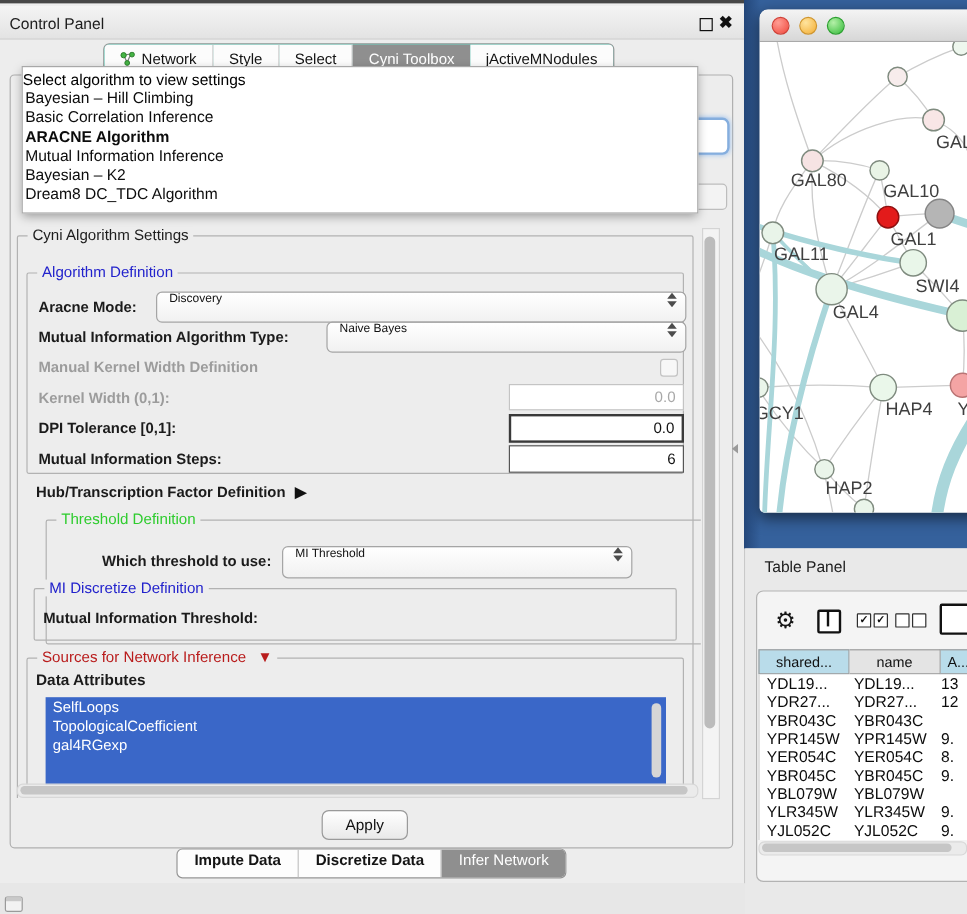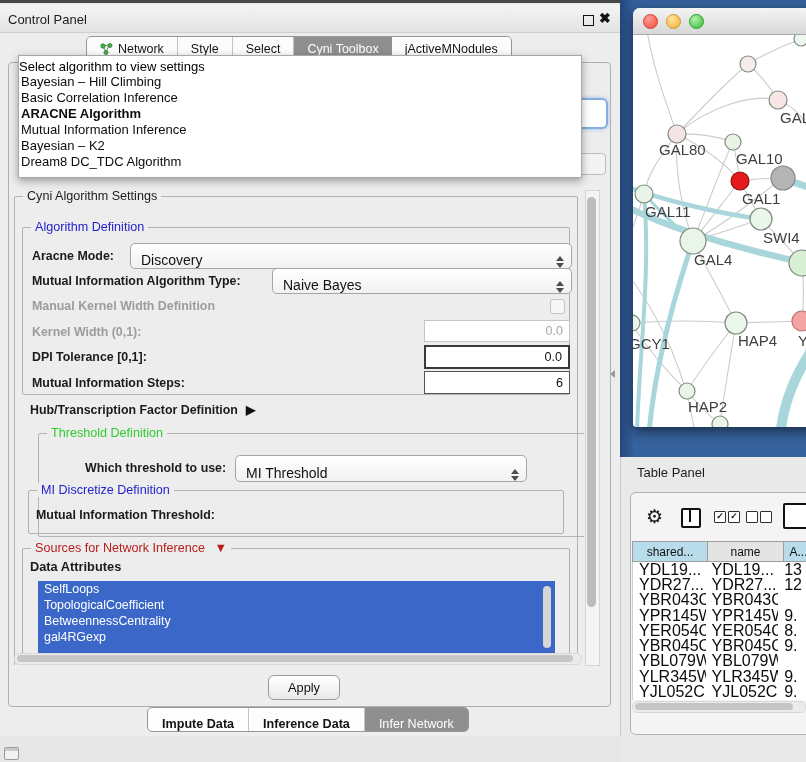--- a/index.html
+++ b/index.html
@@ -41,21 +41,21 @@
   .vthumb{left:1px;top:6px;width:9px;height:410px;background:#bcbcbc;border-radius:5px}
   
   .group{position:absolute;border:1px solid #b2b2b2;border-radius:2px}
   .gtitle{position:absolute;top:-8px;left:8px;background:#ededed;padding:0 4px;font-size:12.6px;white-space:nowrap}
   .gtitle.blue{color:#2222cc}
   .gtitle.green{color:#2ecc2e}
   .lbl{position:absolute;font-size:12.4px;font-weight:bold;color:#1b1b1b;white-space:nowrap}
   .lbl.dis{color:#9c9c9c}
   
   .combo{position:absolute;background:linear-gradient(#ffffff,#f1f1f1);border:1px solid #a5a5a5;
-    border-radius:5px;display:flex;align-items:flex-end;font-size:14px;color:#111}
+    border-radius:5px;display:flex;align-items:flex-start;font-size:10px;color:#111}
   .combo .txt{padding-left:10px;flex:1;white-space:nowrap}
   .stepper{width:18px;display:flex;flex-direction:column;align-items:center;gap:2px;margin-right:2px}
   .tri-up{width:0;height:0;border-left:4px solid transparent;border-right:4px solid transparent;border-bottom:5px solid #4c4c4c}
   .tri-dn{width:0;height:0;border-left:4px solid transparent;border-right:4px solid transparent;border-top:5px solid #4c4c4c}
   
   .field{position:absolute;background:#fff;font-size:12.6px;color:#111;display:flex;align-items:center;justify-content:flex-end;padding-right:6px;box-sizing:border-box}
   .field.dim{border:1px solid #c4c4c4;color:#a8a8a8}
   .field.strong{border:2px solid #3a3a3a}
   .field.med{border:1.5px solid #555}
   .checkbox{position:absolute;width:13px;height:13px;border:1px solid #c2c2c2;border-radius:3px;background:#f7f7f7}
@@ -63,21 +63,21 @@
   
   .sel-list{position:absolute;background:#3a67c8;color:#fff;font-size:12.4px}
   .sel-list .li{height:16px;line-height:16px;padding-left:6px;white-space:nowrap}
   .list-thumb{position:absolute;width:8px;background:#d6d6d6;border-radius:4px}
   .hscroll{position:absolute;height:10px;background:#ebebeb;border:1px solid #d8d8d8;border-radius:5px}
   .hthumb{position:absolute;top:1px;height:7px;background:#c6c6c6;border-radius:4px}
   
   .btn{position:absolute;background:linear-gradient(#ffffff,#e9e9e9);border:1px solid #9a9a9a;border-radius:6px;
     font-size:12.8px;color:#111;display:flex;align-items:center;justify-content:center}
   .btabbar{left:147px;top:704px;height:23px;display:flex;background:#fdfdfd;border:1px solid #969696;border-radius:5px;overflow:hidden}
-  .btab{display:flex;align-items:center;padding:16px 14px;font-size:12.6px;font-weight:bold;color:#141414;border-right:1px solid #c3c3c3}
+  .btab{display:flex;align-items:flex-end;padding:16px 14px;font-size:12.6px;font-weight:bold;color:#141414;border-right:1px solid #c3c3c3}
   .btab:last-child{border-right:none}
   .btab.sel{background:#8f8f8f;color:#fff;font-weight:normal}
   
   .desktop{left:620px;top:0;width:186px;height:457px;background:linear-gradient(90deg,#24477a 0px,#35619c 14px)}
   .netwin{left:633px;top:8px;width:200px;height:419px;border-radius:7px 7px 4px 4px;background:#fff;
     box-shadow:0 4px 12px rgba(0,0,0,.55);overflow:hidden}
   .netwin .wtitle{height:26px;background:linear-gradient(#f4f4f4,#d7d7d7);border-bottom:1px solid #a9a9a9;
     display:flex;align-items:center;padding-left:10px;gap:8px}
   .light{width:13px;height:13px;border-radius:50%}
   .light.red{background:radial-gradient(circle at 35% 30%,#ff9d94,#f0483c);border:1px solid #cf4138}
@@ -91,21 +91,21 @@
   .gear{left:646px;top:505px;font-size:19px;color:#161616}
   .cols-ico{left:681px;top:508px;width:16px;height:16px;border:2px solid #111;border-radius:2px;background:#fff}
   .cols-ico i{position:absolute;left:6px;top:0;width:2px;height:12px;background:#111}
   .cbx{position:absolute;width:10px;height:10px;border:1.6px solid #2e2e2e;border-radius:1px;background:#fff;
     font-size:9px;line-height:9px;text-align:center;font-weight:bold;color:#111}
   .doc-ico{left:783px;top:503px;width:26px;height:22px;border:2px solid #111;background:#fff;border-radius:2px}
   .thead{position:absolute;height:21px;box-sizing:border-box;border:1px solid #9d9d9d;border-left:none;
     display:flex;align-items:center;justify-content:center;font-size:12px;color:#111}
   .thead.first{border-left:1px solid #9d9d9d}
   .trows{left:632px;top:562px;width:174px;height:138px;background:#fff;overflow:hidden;border-left:1px solid #cfcfcf}
-  .trow{display:flex;height:15.3px;align-items:center;font-size:16px;color:#0c0c0c}
+  .trow{display:flex;height:15.3px;align-items:center;font-size:13px;color:#0c0c0c}
   .trow .c{white-space:nowrap;overflow:hidden;padding-left:6px;box-sizing:border-box}
   .c0{width:76px}.c1{width:76px}.c2{width:30px}
   
   .bottom-strip{left:0;top:736px;width:620px;height:26px;background:#e7e7e7}
   .mini-ico{left:4px;top:747px;width:13px;height:11px;border:1.5px solid #9a9a9a;background:#f2f2f2;border-radius:2px}
   .mini-ico i{position:absolute;left:0;top:0;width:100%;height:3px;background:#c9c9c9}
   .split-handle{left:610px;top:370px;width:0;height:0;border-top:4px solid transparent;border-bottom:4px solid transparent;border-right:5px solid #9a9a9a}
 </style>
 </head>
 <body>
@@ -207,41 +207,40 @@
     <div class="group" style="left:10px;top:359px;width:546px;height:130px">
       <span class="gtitle" style="color:#b91c1c">
         <span>Sources for Network Inference</span>
         <span style="margin-left:6px">▼</span>
       </span>
     </div>
     <span class="lbl" style="left:18px;top:370px;font-size:12.8px">Data Attributes</span>
     <div class="sel-list" style="left:26px;top:392px;width:517px;height:85px">
       <div class="li">SelfLoops</div>
       <div class="li">TopologicalCoefficient</div>
-      <div class="li">BetweennessCentrality</div>
       <div class="li">gal4RGexp</div>
     </div>
     <div class="list-thumb" style="left:531px;top:397px;height:62px"></div>
     <div class="hscroll" style="left:2px;top:464px;width:566px">
       <div class="hthumb" style="left:2px;width:556px"></div>
     </div>
   </div>
 
   <div class="abs vscroll">
     <div class="abs vthumb"></div>
   </div>
 
   <div class="btn" style="left:268px;top:672px;width:70px;height:23px">Apply</div>
 
   <div class="abs btabbar">
     <div class="btab">
         <span>Impute Data</span>
       </div>
     <div class="btab">
-        <span>Inference Data</span>
+        <span>Discretize Data</span>
       </div>
     <div class="btab sel">
         <span>Infer Network</span>
       </div>
   </div>
 </div>
 
 <div class="abs popup">
   <div class="ph">Select algorithm to view settings</div>
   <div class="it">Bayesian – Hill Climbing</div>

